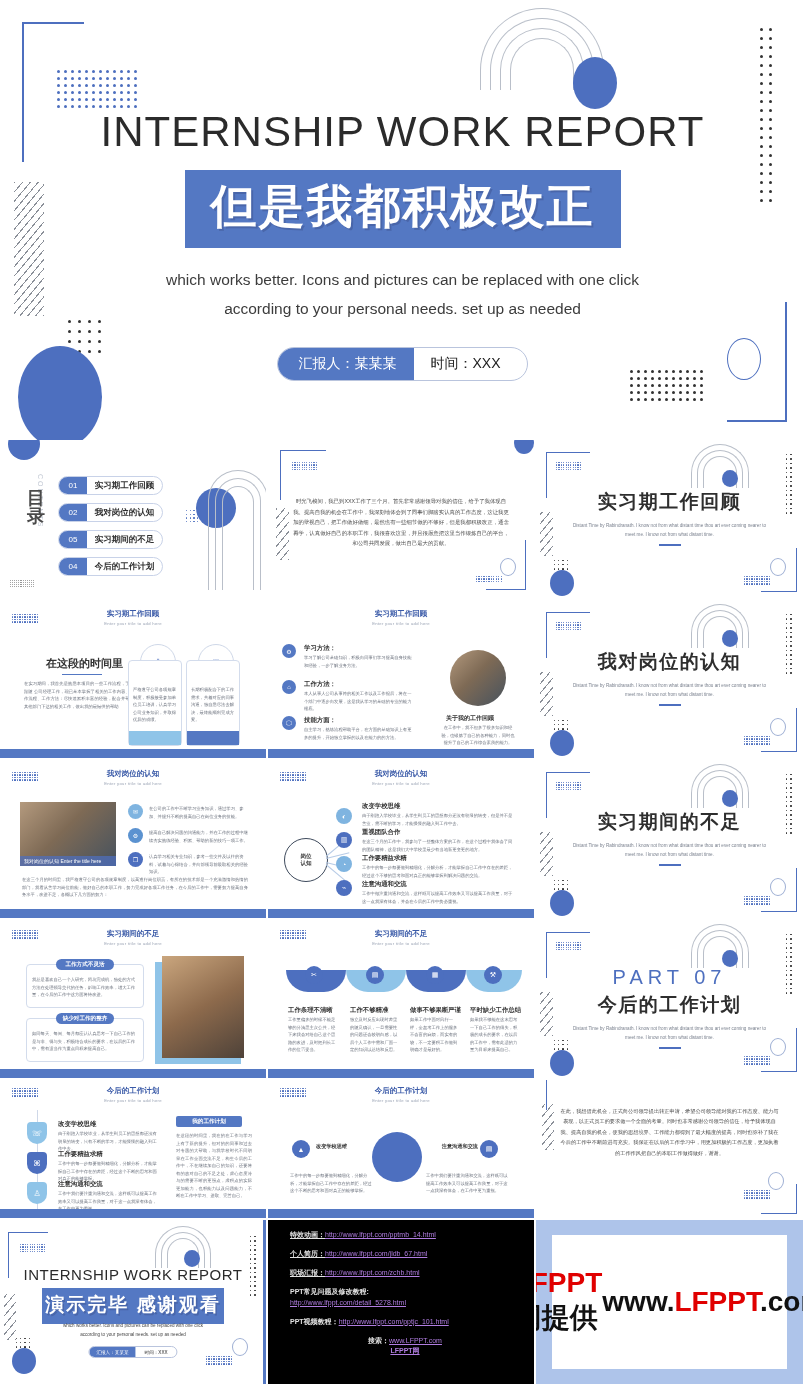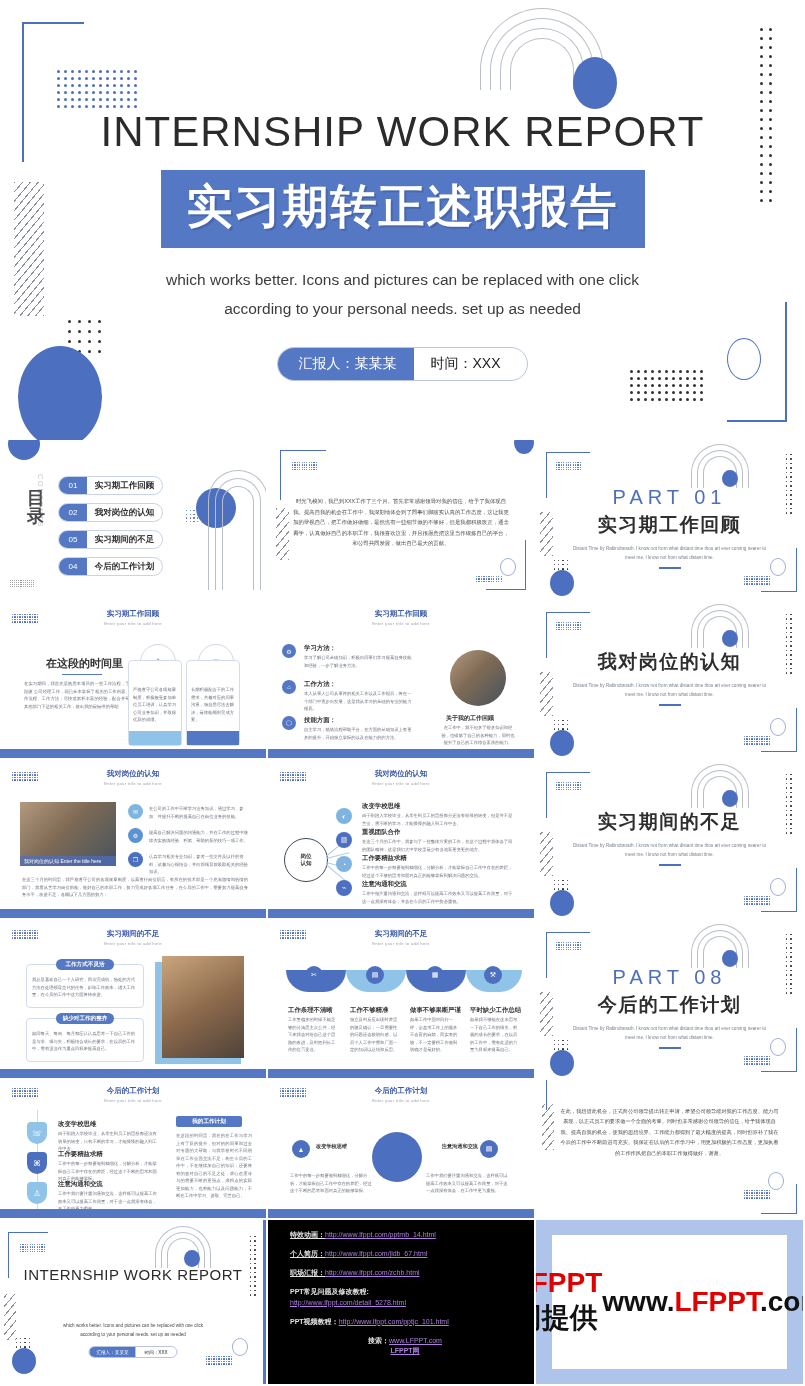--- a/index.html
+++ b/index.html
@@ -347,21 +347,21 @@
     <div class="arc" style="left:30px;top:38px; width:64px;  height:56px;"></div>
   </div>
   <div class="circle" style="left:573px; top:57px; width:44px; height:52px; background:#4d6fbf;"></div>
   <div class="circle" style="left:18px; top:346px; width:84px; height:102px; background:#4d6fbf;"></div>
   <div class="circle" style="left:727px; top:338px; width:34px; height:42px; border:1.5px solid #4d6fbf;"></div>
   <div class="hatch" style="left:14px; top:182px; width:30px; height:134px;"></div>
 
   <div class="cover-main">
     <div class="cover-en">INTERNSHIP WORK REPORT</div>
     <div class="cover-band">
-      <div class="cover-cn">实习期转正述职报告</div>
+      <div class="cover-cn">但是我都积极改正</div>
     </div>
     <div class="cover-sub">
       <div>which works better. Icons and pictures can be replaced with one click</div>
       <div>according to your personal needs. set up as needed</div>
     </div>
     <div style="text-align:center;">
       <div class="pill">
         <div class="p-left">汇报人：某某某</div>
         <div class="p-right">时间：XXX</div>
       </div>
@@ -641,21 +641,20 @@
           <i style="width: 1.3px; height: 1.3px; background: rgb(51, 51, 51); margin: 0px 3.2px 3.2px 0px; border-radius: 50%;"></i>
           <i style="width: 1.3px; height: 1.3px; background: rgb(51, 51, 51); margin: 0px 3.2px 3.2px 0px; border-radius: 50%;"></i>
           <i style="width: 1.3px; height: 1.3px; background: rgb(51, 51, 51); margin: 0px 3.2px 3.2px 0px; border-radius: 50%;"></i>
           <i style="width: 1.3px; height: 1.3px; background: rgb(51, 51, 51); margin: 0px 3.2px 3.2px 0px; border-radius: 50%;"></i>
           <i style="width: 1.3px; height: 1.3px; background: rgb(51, 51, 51); margin: 0px 3.2px 3.2px 0px; border-radius: 50%;"></i>
           <i style="width: 1.3px; height: 1.3px; background: rgb(51, 51, 51); margin: 0px 3.2px 3.2px 0px; border-radius: 50%;"></i>
           <i style="width: 1.3px; height: 1.3px; background: rgb(51, 51, 51); margin: 0px 3.2px 3.2px 0px; border-radius: 50%;"></i>
           <i style="width: 1.3px; height: 1.3px; background: rgb(51, 51, 51); margin: 0px 3.2px 3.2px 0px; border-radius: 50%;"></i>
         </div>
       <div class="part-wrap">
-        <div class="part-en">PART  01</div>
         <div class="part-cn">实习期工作回顾</div>
         <div class="part-tx">Distant Time by Rabindranath. I know not from what distant time thou art ever coming nearer to meet me. I know not from what distant time.</div>
         <div class="part-ln"></div>
       </div>
       <div class="circle" style="left:14px;top:130px;width:24px;height:26px;background:#4d6fbf;"></div>
       <div class="minidots" style="left: 18px; top: 120px; width: 16.8px;" id="p1d2">
           <i style="width: 1.2px; height: 1.2px; background: rgb(51, 51, 51); margin: 0px 3px 3px 0px; border-radius: 50%;"></i>
           <i style="width: 1.2px; height: 1.2px; background: rgb(51, 51, 51); margin: 0px 3px 3px 0px; border-radius: 50%;"></i>
           <i style="width: 1.2px; height: 1.2px; background: rgb(51, 51, 51); margin: 0px 3px 3px 0px; border-radius: 50%;"></i>
           <i style="width: 1.2px; height: 1.2px; background: rgb(51, 51, 51); margin: 0px 3px 3px 0px; border-radius: 50%;"></i>
@@ -1480,21 +1479,21 @@
           <i style="width: 1.3px; height: 1.3px; background: rgb(51, 51, 51); margin: 0px 3.2px 3.2px 0px; border-radius: 50%;"></i>
           <i style="width: 1.3px; height: 1.3px; background: rgb(51, 51, 51); margin: 0px 3.2px 3.2px 0px; border-radius: 50%;"></i>
           <i style="width: 1.3px; height: 1.3px; background: rgb(51, 51, 51); margin: 0px 3.2px 3.2px 0px; border-radius: 50%;"></i>
           <i style="width: 1.3px; height: 1.3px; background: rgb(51, 51, 51); margin: 0px 3.2px 3.2px 0px; border-radius: 50%;"></i>
           <i style="width: 1.3px; height: 1.3px; background: rgb(51, 51, 51); margin: 0px 3.2px 3.2px 0px; border-radius: 50%;"></i>
           <i style="width: 1.3px; height: 1.3px; background: rgb(51, 51, 51); margin: 0px 3.2px 3.2px 0px; border-radius: 50%;"></i>
           <i style="width: 1.3px; height: 1.3px; background: rgb(51, 51, 51); margin: 0px 3.2px 3.2px 0px; border-radius: 50%;"></i>
           <i style="width: 1.3px; height: 1.3px; background: rgb(51, 51, 51); margin: 0px 3.2px 3.2px 0px; border-radius: 50%;"></i>
         </div>
       <div class="part-wrap">
-        <div class="part-en">PART  08</div>
+        <div class="part-en">PART  07</div>
         <div class="part-cn">今后的工作计划</div>
         <div class="part-tx">Distant Time by Rabindranath. I know not from what distant time thou art ever coming nearer to meet me. I know not from what distant time.</div>
         <div class="part-ln"></div>
       </div>
       <div class="circle" style="left:14px;top:130px;width:24px;height:26px;background:#4d6fbf;"></div>
       <div class="minidots" style="left: 18px; top: 120px; width: 16.8px;" id="p4d2">
           <i style="width: 1.2px; height: 1.2px; background: rgb(51, 51, 51); margin: 0px 3px 3px 0px; border-radius: 50%;"></i>
           <i style="width: 1.2px; height: 1.2px; background: rgb(51, 51, 51); margin: 0px 3px 3px 0px; border-radius: 50%;"></i>
           <i style="width: 1.2px; height: 1.2px; background: rgb(51, 51, 51); margin: 0px 3px 3px 0px; border-radius: 50%;"></i>
           <i style="width: 1.2px; height: 1.2px; background: rgb(51, 51, 51); margin: 0px 3px 3px 0px; border-radius: 50%;"></i>
@@ -1825,20 +1824,23 @@
           <i style="width: 1.3px; height: 1.3px; background: rgb(51, 51, 51); margin: 0px 3.2px 3.2px 0px; border-radius: 50%;"></i>
           <i style="width: 1.3px; height: 1.3px; background: rgb(51, 51, 51); margin: 0px 3.2px 3.2px 0px; border-radius: 50%;"></i>
           <i style="width: 1.3px; height: 1.3px; background: rgb(51, 51, 51); margin: 0px 3.2px 3.2px 0px; border-radius: 50%;"></i>
           <i style="width: 1.3px; height: 1.3px; background: rgb(51, 51, 51); margin: 0px 3.2px 3.2px 0px; border-radius: 50%;"></i>
           <i style="width: 1.3px; height: 1.3px; background: rgb(51, 51, 51); margin: 0px 3.2px 3.2px 0px; border-radius: 50%;"></i>
           <i style="width: 1.3px; height: 1.3px; background: rgb(51, 51, 51); margin: 0px 3.2px 3.2px 0px; border-radius: 50%;"></i>
           <i style="width: 1.3px; height: 1.3px; background: rgb(51, 51, 51); margin: 0px 3.2px 3.2px 0px; border-radius: 50%;"></i>
           <i style="width: 1.3px; height: 1.3px; background: rgb(51, 51, 51); margin: 0px 3.2px 3.2px 0px; border-radius: 50%;"></i>
         </div>
       <div class="end-en">INTERNSHIP WORK REPORT</div>
+      <div class="end-band">
+        <div class="end-cn">演示完毕 感谢观看</div>
+      </div>
       <div class="end-sub">
         <div>which works better. Icons and pictures can be replaced with one click</div>
         <div>according to your personal needs. set up as needed</div>
       </div>
       <div class="end-pill">
         <div class="a">汇报人：某某某</div>
         <div class="b">时间：XXX</div>
       </div>
       <div class="circle" style="left:12px;top:128px;width:24px;height:26px;background:#4d6fbf;"></div>
       <div class="minidots" style="left: 16px; top: 118px; width: 16.8px;" id="ed3">

